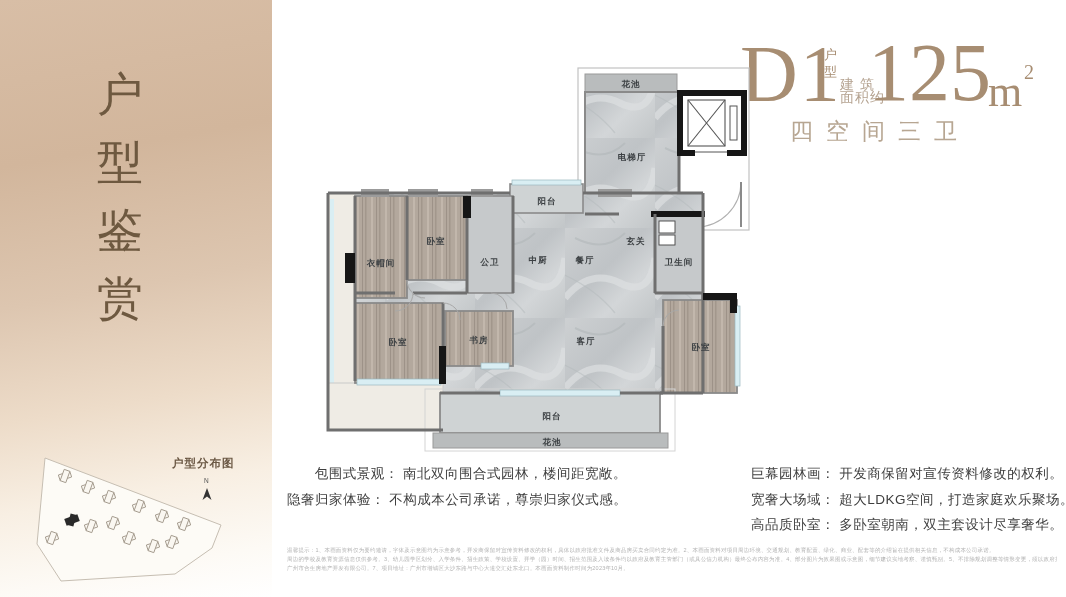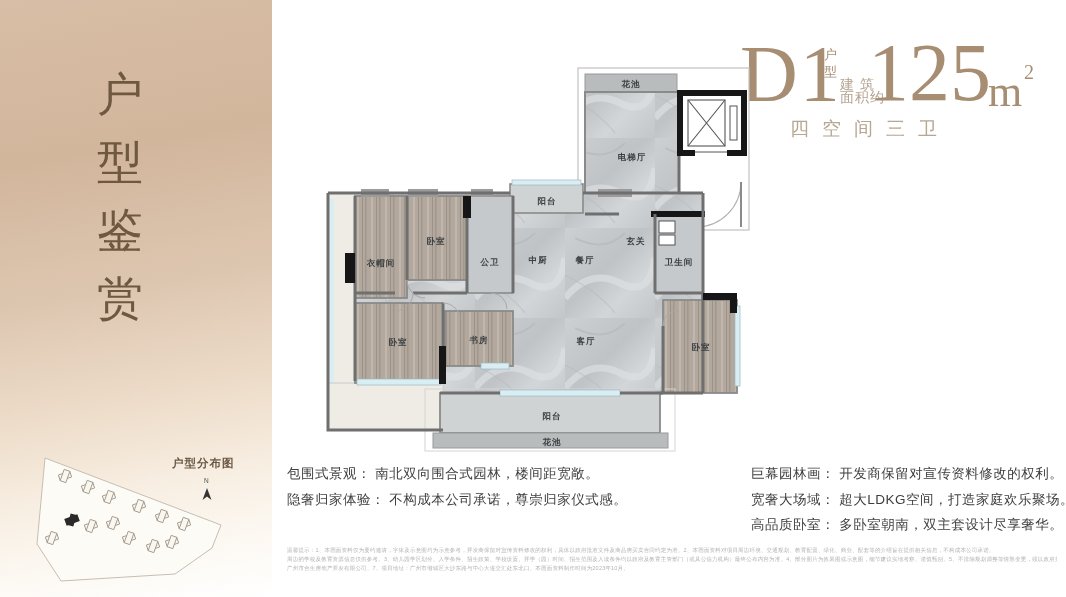--- a/index.html
+++ b/index.html
@@ -49,29 +49,29 @@
     font-family:"Liberation Serif","DejaVu Serif",serif;
     font-size:44px; line-height:1;
   }
   .area-sup {
     position:absolute; left:288px; top:32px;
     font-family:"Liberation Serif","DejaVu Serif",serif;
     font-size:20px; line-height:1;
   }
   .plan-subtitle {
     position:absolute; left:54px; top:86px;
-    font-size:19px; letter-spacing:13px; color:#b7a692; white-space:nowrap;
+    font-size:23px; letter-spacing:13px; color:#b7a692; white-space:nowrap;
   }
 
   
   .floorplan { position:absolute; left:295px; top:48px; width:470px; height:415px; }
   .room-label { font-size:8.5px; fill:#3c4043; letter-spacing:1px; font-weight:600; }
 
   
-  .features-left  { position:absolute; left:287px; top:461px; width:340px; }
+  .features-left  { position:absolute; left:287px; top:461px; width:340px;text-align:right; }
   .features-right { position:absolute; left:751px; top:461px; width:310px; }
   .feature-line { font-size:13.5px; color:#3e3e3e; line-height:25.5px; white-space:nowrap; letter-spacing:0.5px; }
 
   
   .disclaimer {
     position:absolute; left:287px; top:546px; width:770px;
     font-size:5.5px; line-height:9px; color:#b3b3b3;
     filter:blur(0.35px); letter-spacing:0.2px;
   }
   .disclaimer div { white-space:nowrap; overflow:hidden; }

